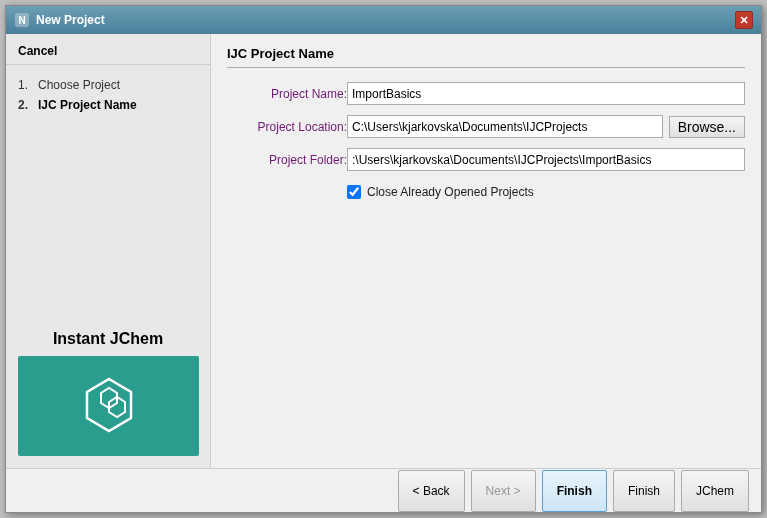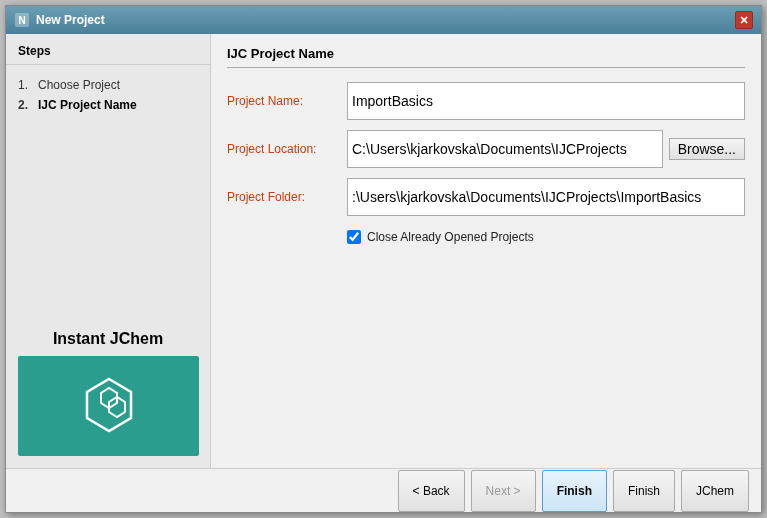--- a/index.html
+++ b/index.html
@@ -136,30 +136,31 @@
       margin-bottom: 14px;
     }
     .form-row {
       display: flex;
       align-items: center;
       margin-bottom: 10px;
     }
     .form-label {
       width: 120px;
       font-size: 12px;
-      color: #c2410c;
+      color: #701a75;
       flex-shrink: 0;
+      text-align: right;
     }
     .form-input {
       flex: 1;
-      height: 38px;
+      height: 23px;
       border: 1px solid #aaa;
       background: white;
       padding: 0 4px;
-      font-size: 14px;
+      font-size: 12px;
       outline: none;
     }
     .browse-btn {
       margin-left: 6px;
       height: 22px;
       padding: 0 8px;
       background: linear-gradient(to bottom, #f5f5f5, #e0e0e0);
       border: 1px solid #aaa;
       cursor: pointer;
       font-size: 14px;
@@ -220,21 +221,21 @@
         <text x="8" y="12" text-anchor="middle" fill="white" font-size="10" font-weight="bold">N</text>
       </svg>
       <span class="title-text">New Project</span>
     </div>
     <div class="close-btn">✕</div>
   </div>
 
   <div class="dialog-body">
 
     <div class="sidebar">
-      <div class="steps-header">Steps</div>
+      <div class="steps-header">Cancel</div>
       <div class="steps-list">
         <div class="step-item">
           <span class="step-num">1.</span>
           <span>Choose Project</span>
         </div>
         <div class="step-item active">
           <span class="step-num">2.</span>
           <span>IJC Project Name</span>
         </div>
       </div>

